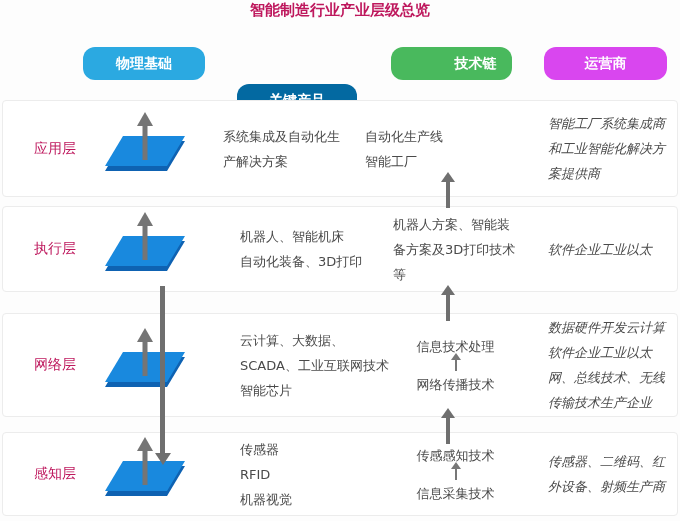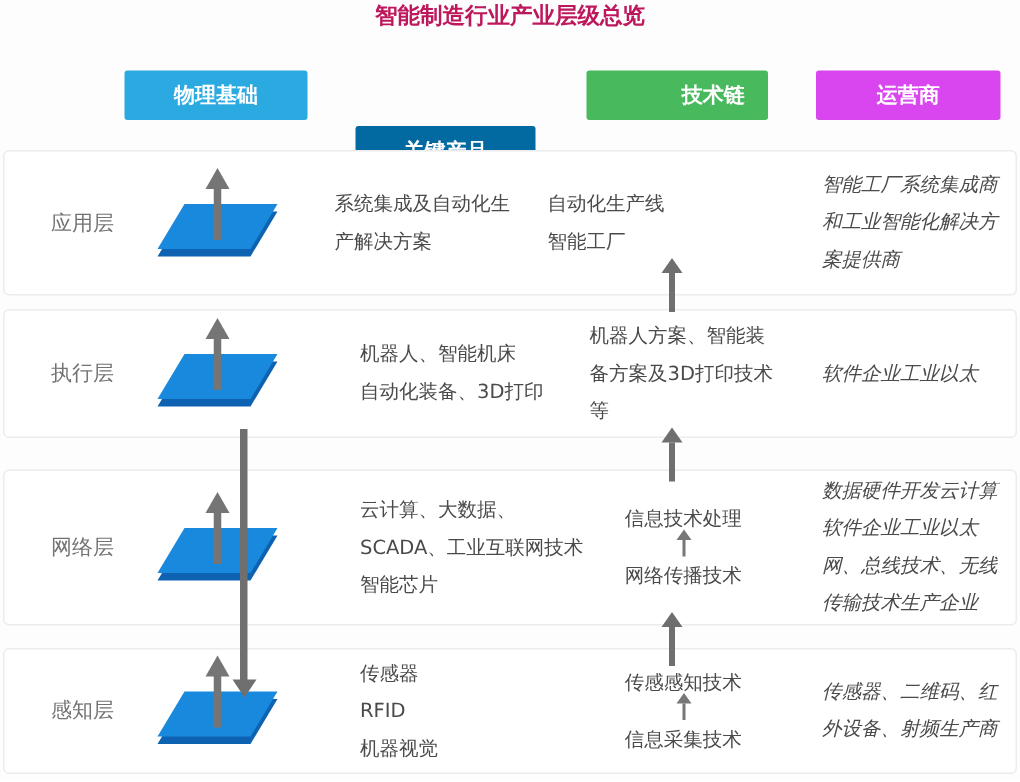--- a/index.html
+++ b/index.html
@@ -9,39 +9,39 @@
     font-family:"DejaVu Sans", sans-serif;
     background:#fdfdfd; overflow:hidden;
   }
   .title {
     position:absolute; top:1px; left:0; width:100%;
     text-align:center; font-size:15px; font-weight:bold; color:#be185d;
   }
   .hdr {
     position:absolute; top:47px; height:33px;
     display:flex; align-items:center; justify-content:center;
-    color:#fff; font-size:14px; font-weight:bold; border-radius:2px;text-align:right;
+    color:#fff; font-size:14px; font-weight:bold; border-radius:12px;text-align:right;
   }
   .hdr-0 { left:83px;  width:122px; background:#2BA9E1; }
   .hdr-1 { left:237px; width:120px; background:#0369a1;margin-top:37px; }
   .hdr-2 { left:391px; width:121px; background:#49B95D;padding-left:48px; }
   .hdr-3 { left:544px; width:123px; background:#d946ef; }
 
   .card {
     position:absolute; left:2px; width:676px;
     background:#fff; border:1px solid #ececec; border-radius:4px;
     display:flex; align-items:stretch;
   }
   .card-0 { top:100px; height:97px; }
   .card-1 { top:206px; height:86px; }
   .card-2 { top:313px; height:104px; }
   .card-3 { top:432px; height:84px; }
 
   .cell { display:flex; flex-direction:column; justify-content:center; }
-  .cell-layer { width:90px; padding-left:14px; align-items:center; font-size:14px; color:#737373; }
+  .cell-layer { width:90px; padding-left:14px; align-items:center; font-size:14px; color:#be185d; }
   .cell-platform { width:130px; align-items:center; justify-content:center; }
   .cell-products { width:170px; padding-left:17px; align-items:flex-start; }
   .cell-tech { width:125px; }
   .cell-tech.left { align-items:flex-start; }
   .cell-tech.center { align-items:center; text-align:center; }
   .cell-operator { flex:1; padding-left:30px; padding-right:6px; align-items:flex-start;font-style:italic; }
 
   .txt { font-size:13px; line-height:25px; color:#4a4a4a; white-space:pre-line; }
 
   

